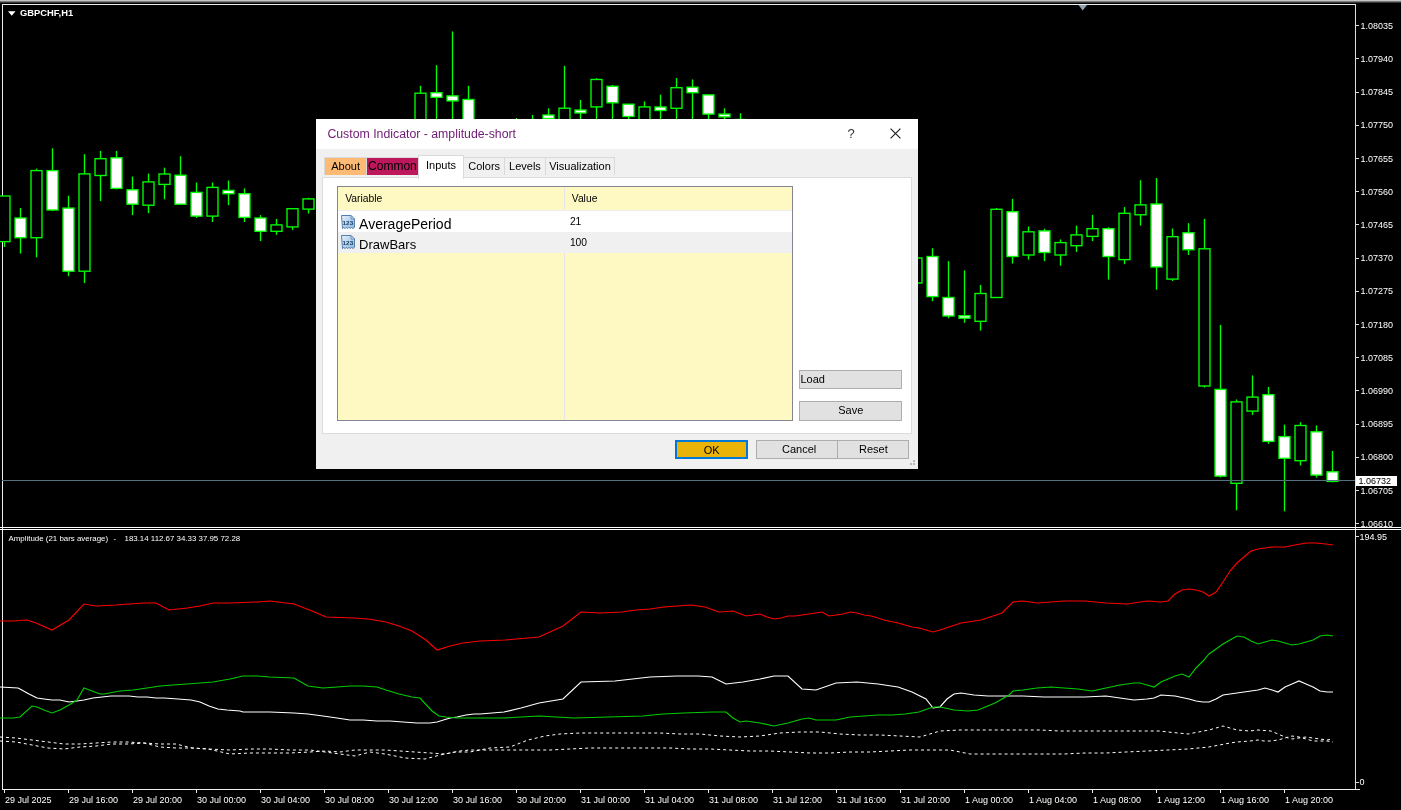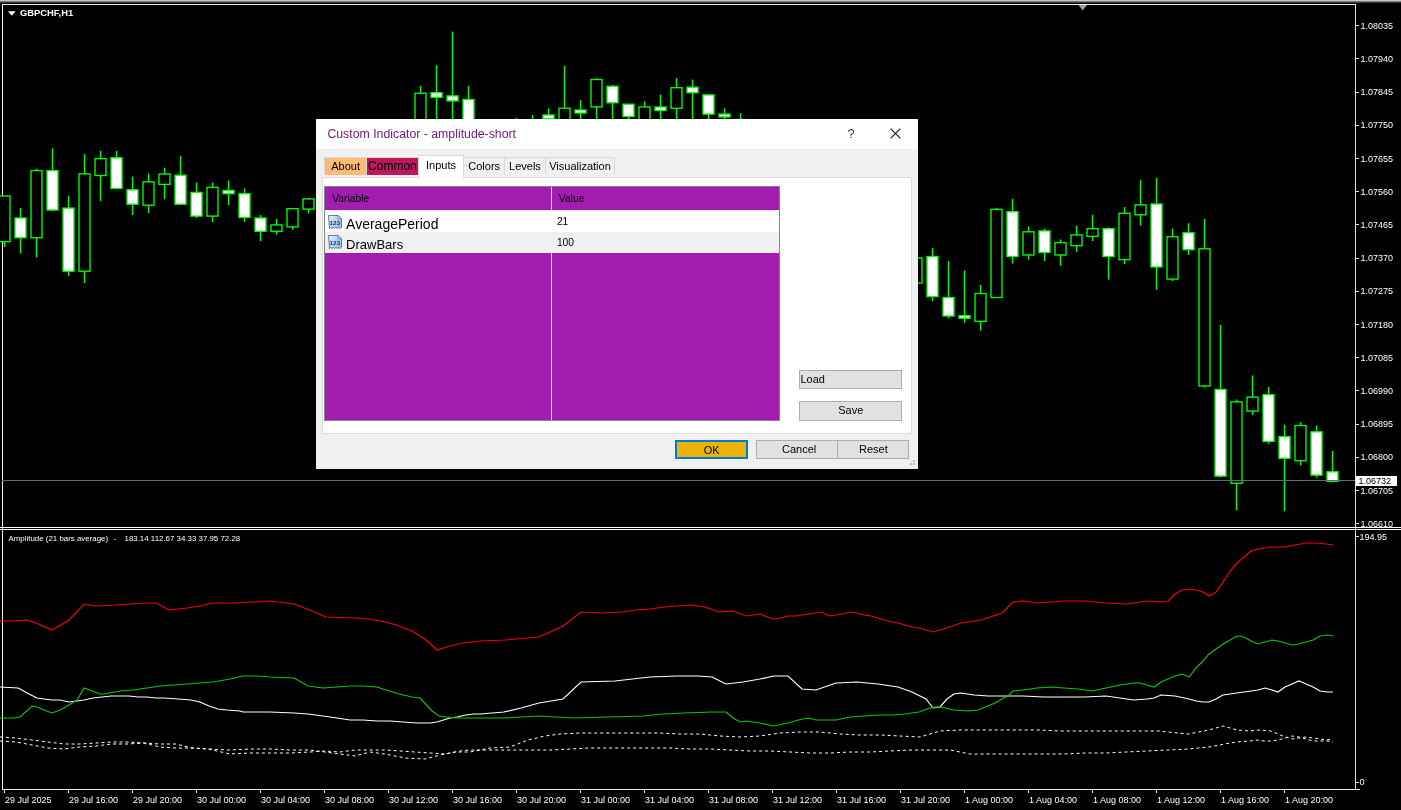--- a/index.html
+++ b/index.html
@@ -285,21 +285,21 @@
       <line x1="0.6" y1="0.6" x2="10.4" y2="10.4" stroke="#1b1b1b" stroke-width="1.15"></line>
       <line x1="10.4" y1="0.6" x2="0.6" y2="10.4" stroke="#1b1b1b" stroke-width="1.15"></line>
     </svg>
 <div style="position:absolute;left:6.3px;top:57.8px;width:590.5px;height:257.2px;background:#ffffff;border:1px solid #dcdcdc;box-sizing:border-box"></div>
 <div style="position:absolute;left:8.6px;top:38px;width:40.6px;height:17px;background:#fdba74;border:1px solid #d9d9d9;border-bottom:none;z-index:1;text-align:center;font-size:11px;line-height:17px">About</div>
 <div style="position:absolute;left:49.9px;top:38px;width:51.7px;height:17px;background:#be185d;border:1px solid #d9d9d9;border-bottom:none;z-index:1;text-align:center;font-size:12px;line-height:17px">Common</div>
 <div style="position:absolute;left:102.3px;top:35.6px;width:44.1px;height:23px;background:#fff;border:1px solid #d9d9d9;border-bottom:none;z-index:3;text-align:center;font-size:11px;line-height:19px">Inputs</div>
 <div style="position:absolute;left:147.6px;top:38px;width:39.8px;height:17px;background:#f0f0f0;border:1px solid #d9d9d9;border-bottom:none;z-index:1;text-align:center;font-size:11px;line-height:17px">Colors</div>
 <div style="position:absolute;left:188.6px;top:38px;width:39.3px;height:17px;background:#f0f0f0;border:1px solid #d9d9d9;border-bottom:none;z-index:1;text-align:center;font-size:11px;line-height:17px">Levels</div>
 <div style="position:absolute;left:229.6px;top:38px;width:67.4px;height:17px;background:#f0f0f0;border:1px solid #d9d9d9;border-bottom:none;z-index:1;text-align:center;font-size:11px;line-height:17px">Visualization</div>
-<div style="position:absolute;left:8px;top:67px;width:456.2px;height:234.4px;background:#a21caf;border:1px solid #82878f;box-sizing:border-box">
+<div style="position:absolute;left:21px;top:67px;width:456.2px;height:234.4px;background:#fef9c3;border:1px solid #82878f;box-sizing:border-box">
 <div style="position:absolute;left:226.5px;top:0;width:1px;height:232.4px;background:#e5e5e5"></div>
 <div style="position:absolute;left:0;top:22.9px;width:100%;height:1px;background:#ededed"></div>
 <div style="position:absolute;left:7.5px;top:6px;font-size:10.3px">Variable</div>
 <div style="position:absolute;left:234.1px;top:6px;font-size:10.3px">Value</div>
 <div style="position:absolute;left:0;top:23.9px;width:100%;height:20.9px;background:#fff"></div>
 <div style="position:absolute;left:2.2px;top:27px;width:16px;height:17px">
         <svg width="16" height="17" viewBox="0 0 16 17" xmlns="http://www.w3.org/2000/svg" style="position:absolute;left:0;top:0">
 <defs>
             <linearGradient id="g1" x1="0" y1="0" x2="1" y2="1">
 <stop offset="0" stop-color="#e8f2fb"></stop>

